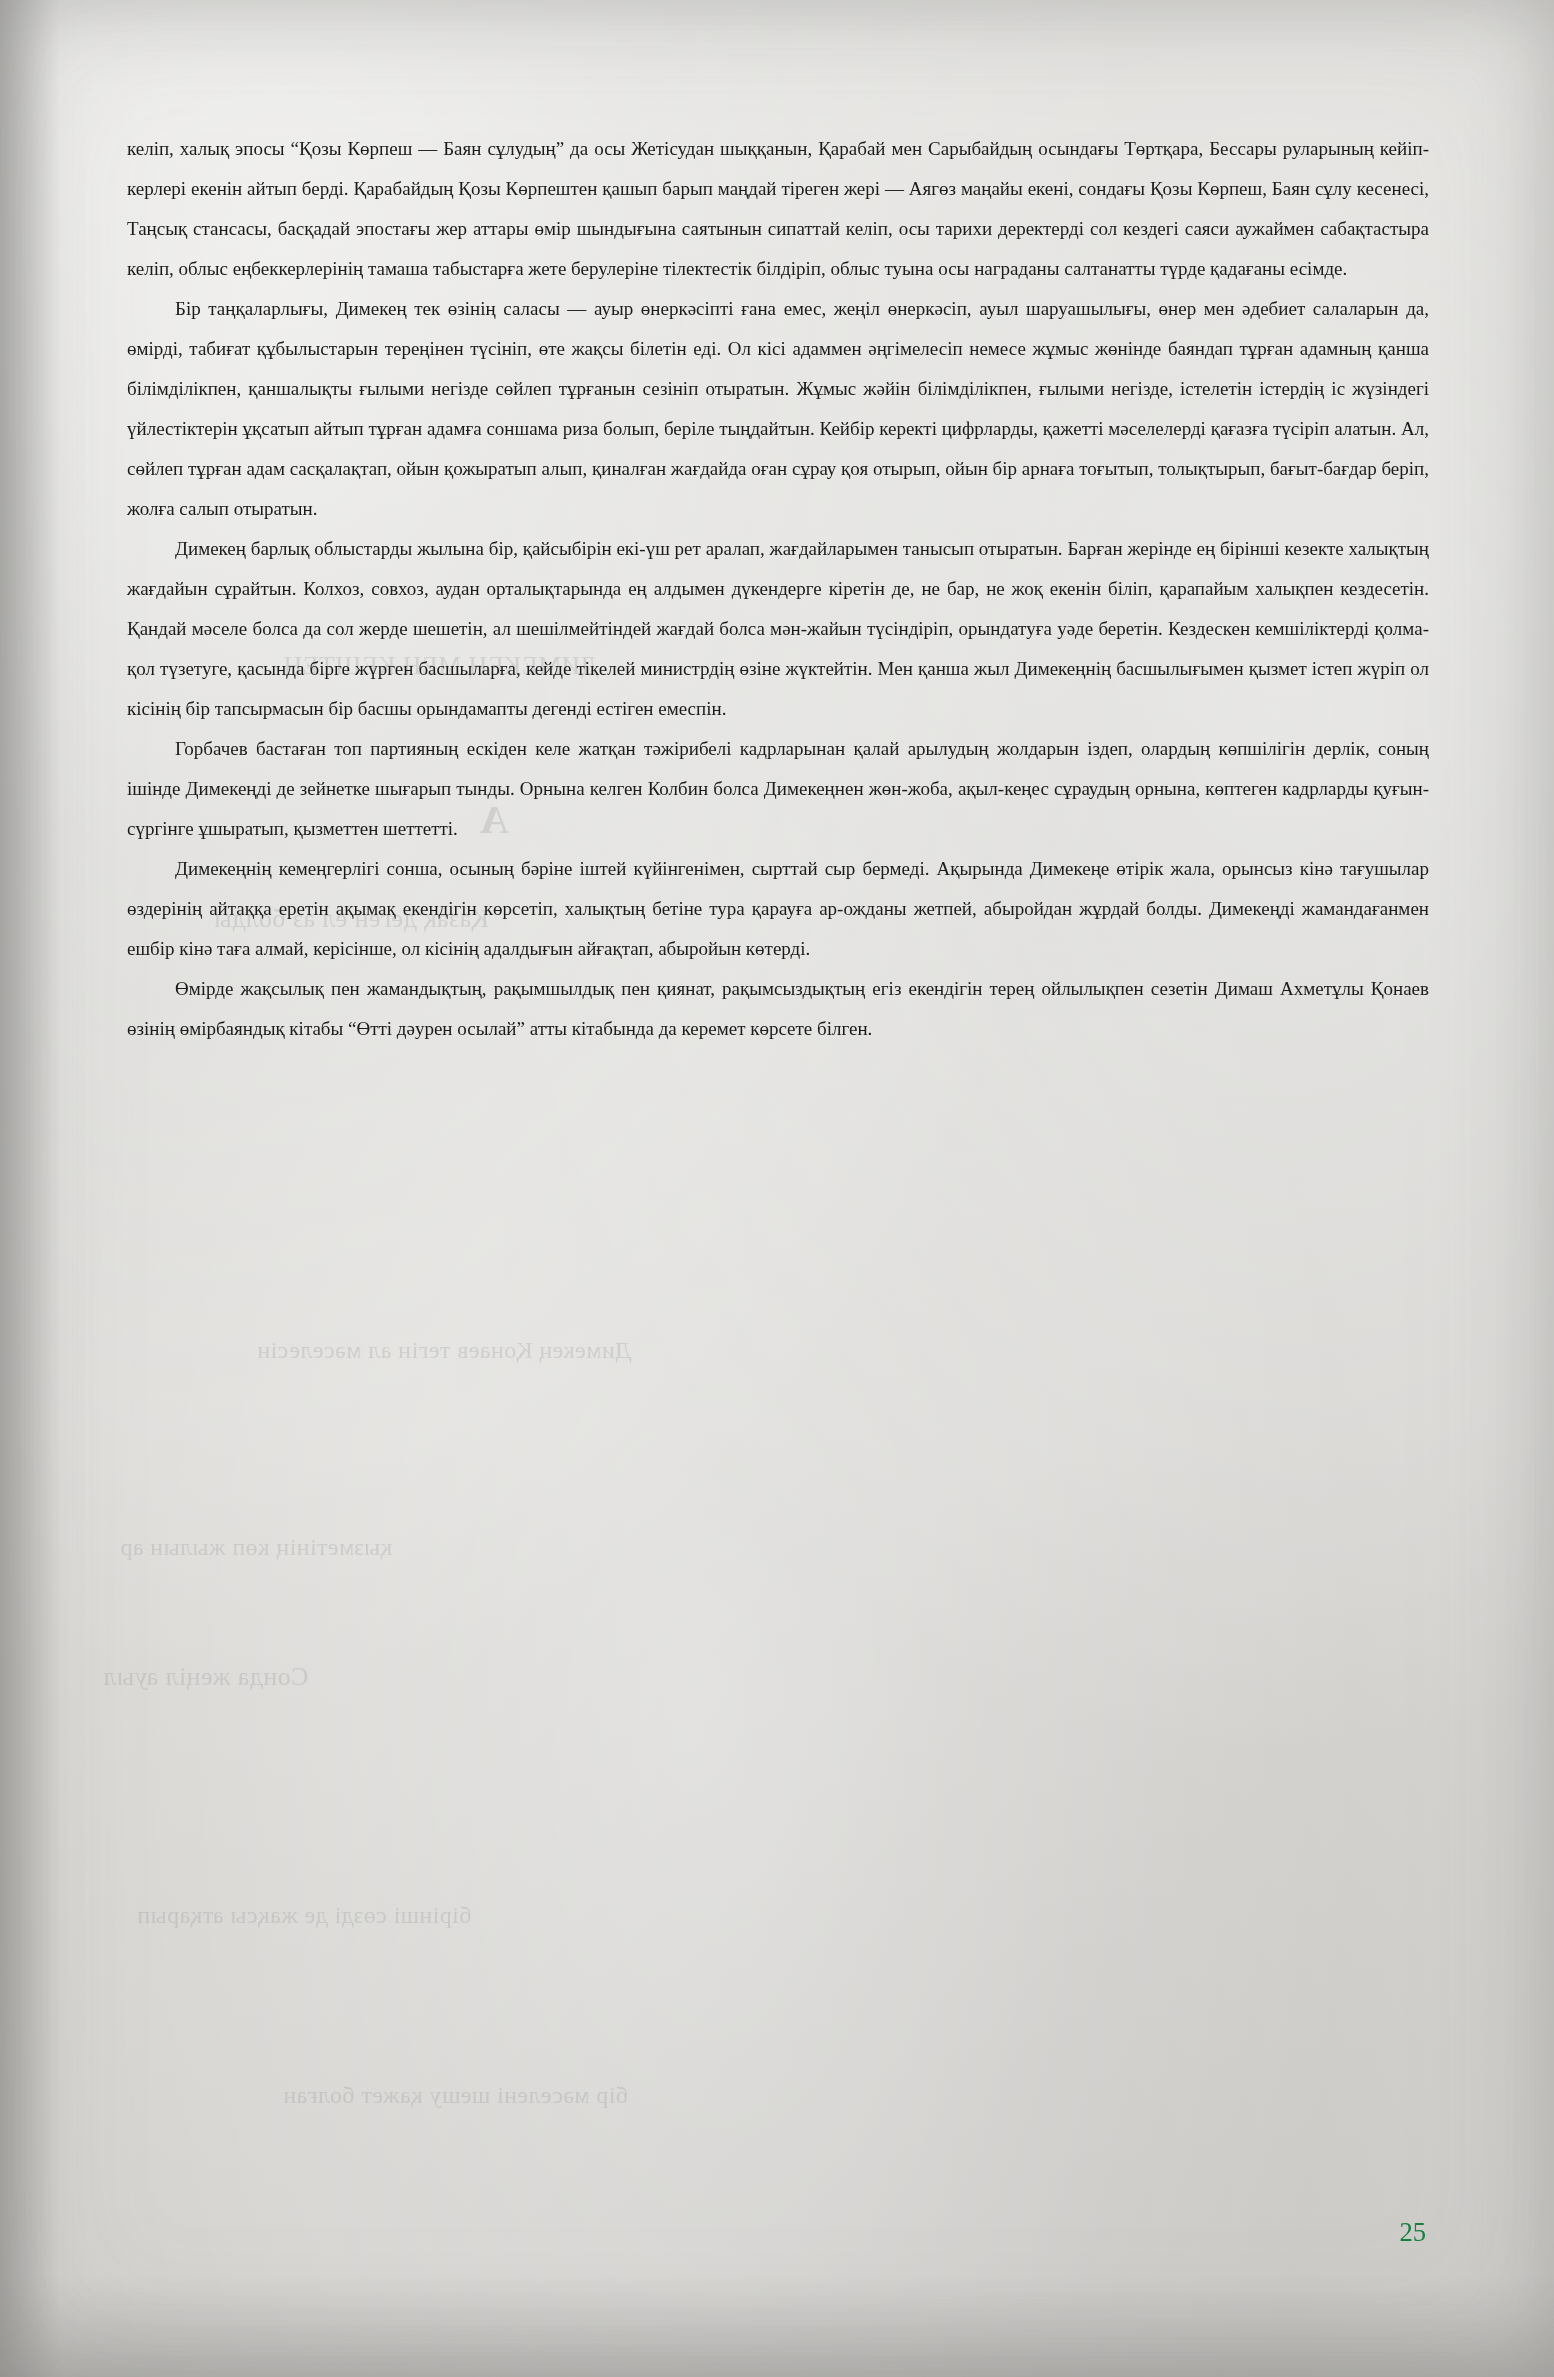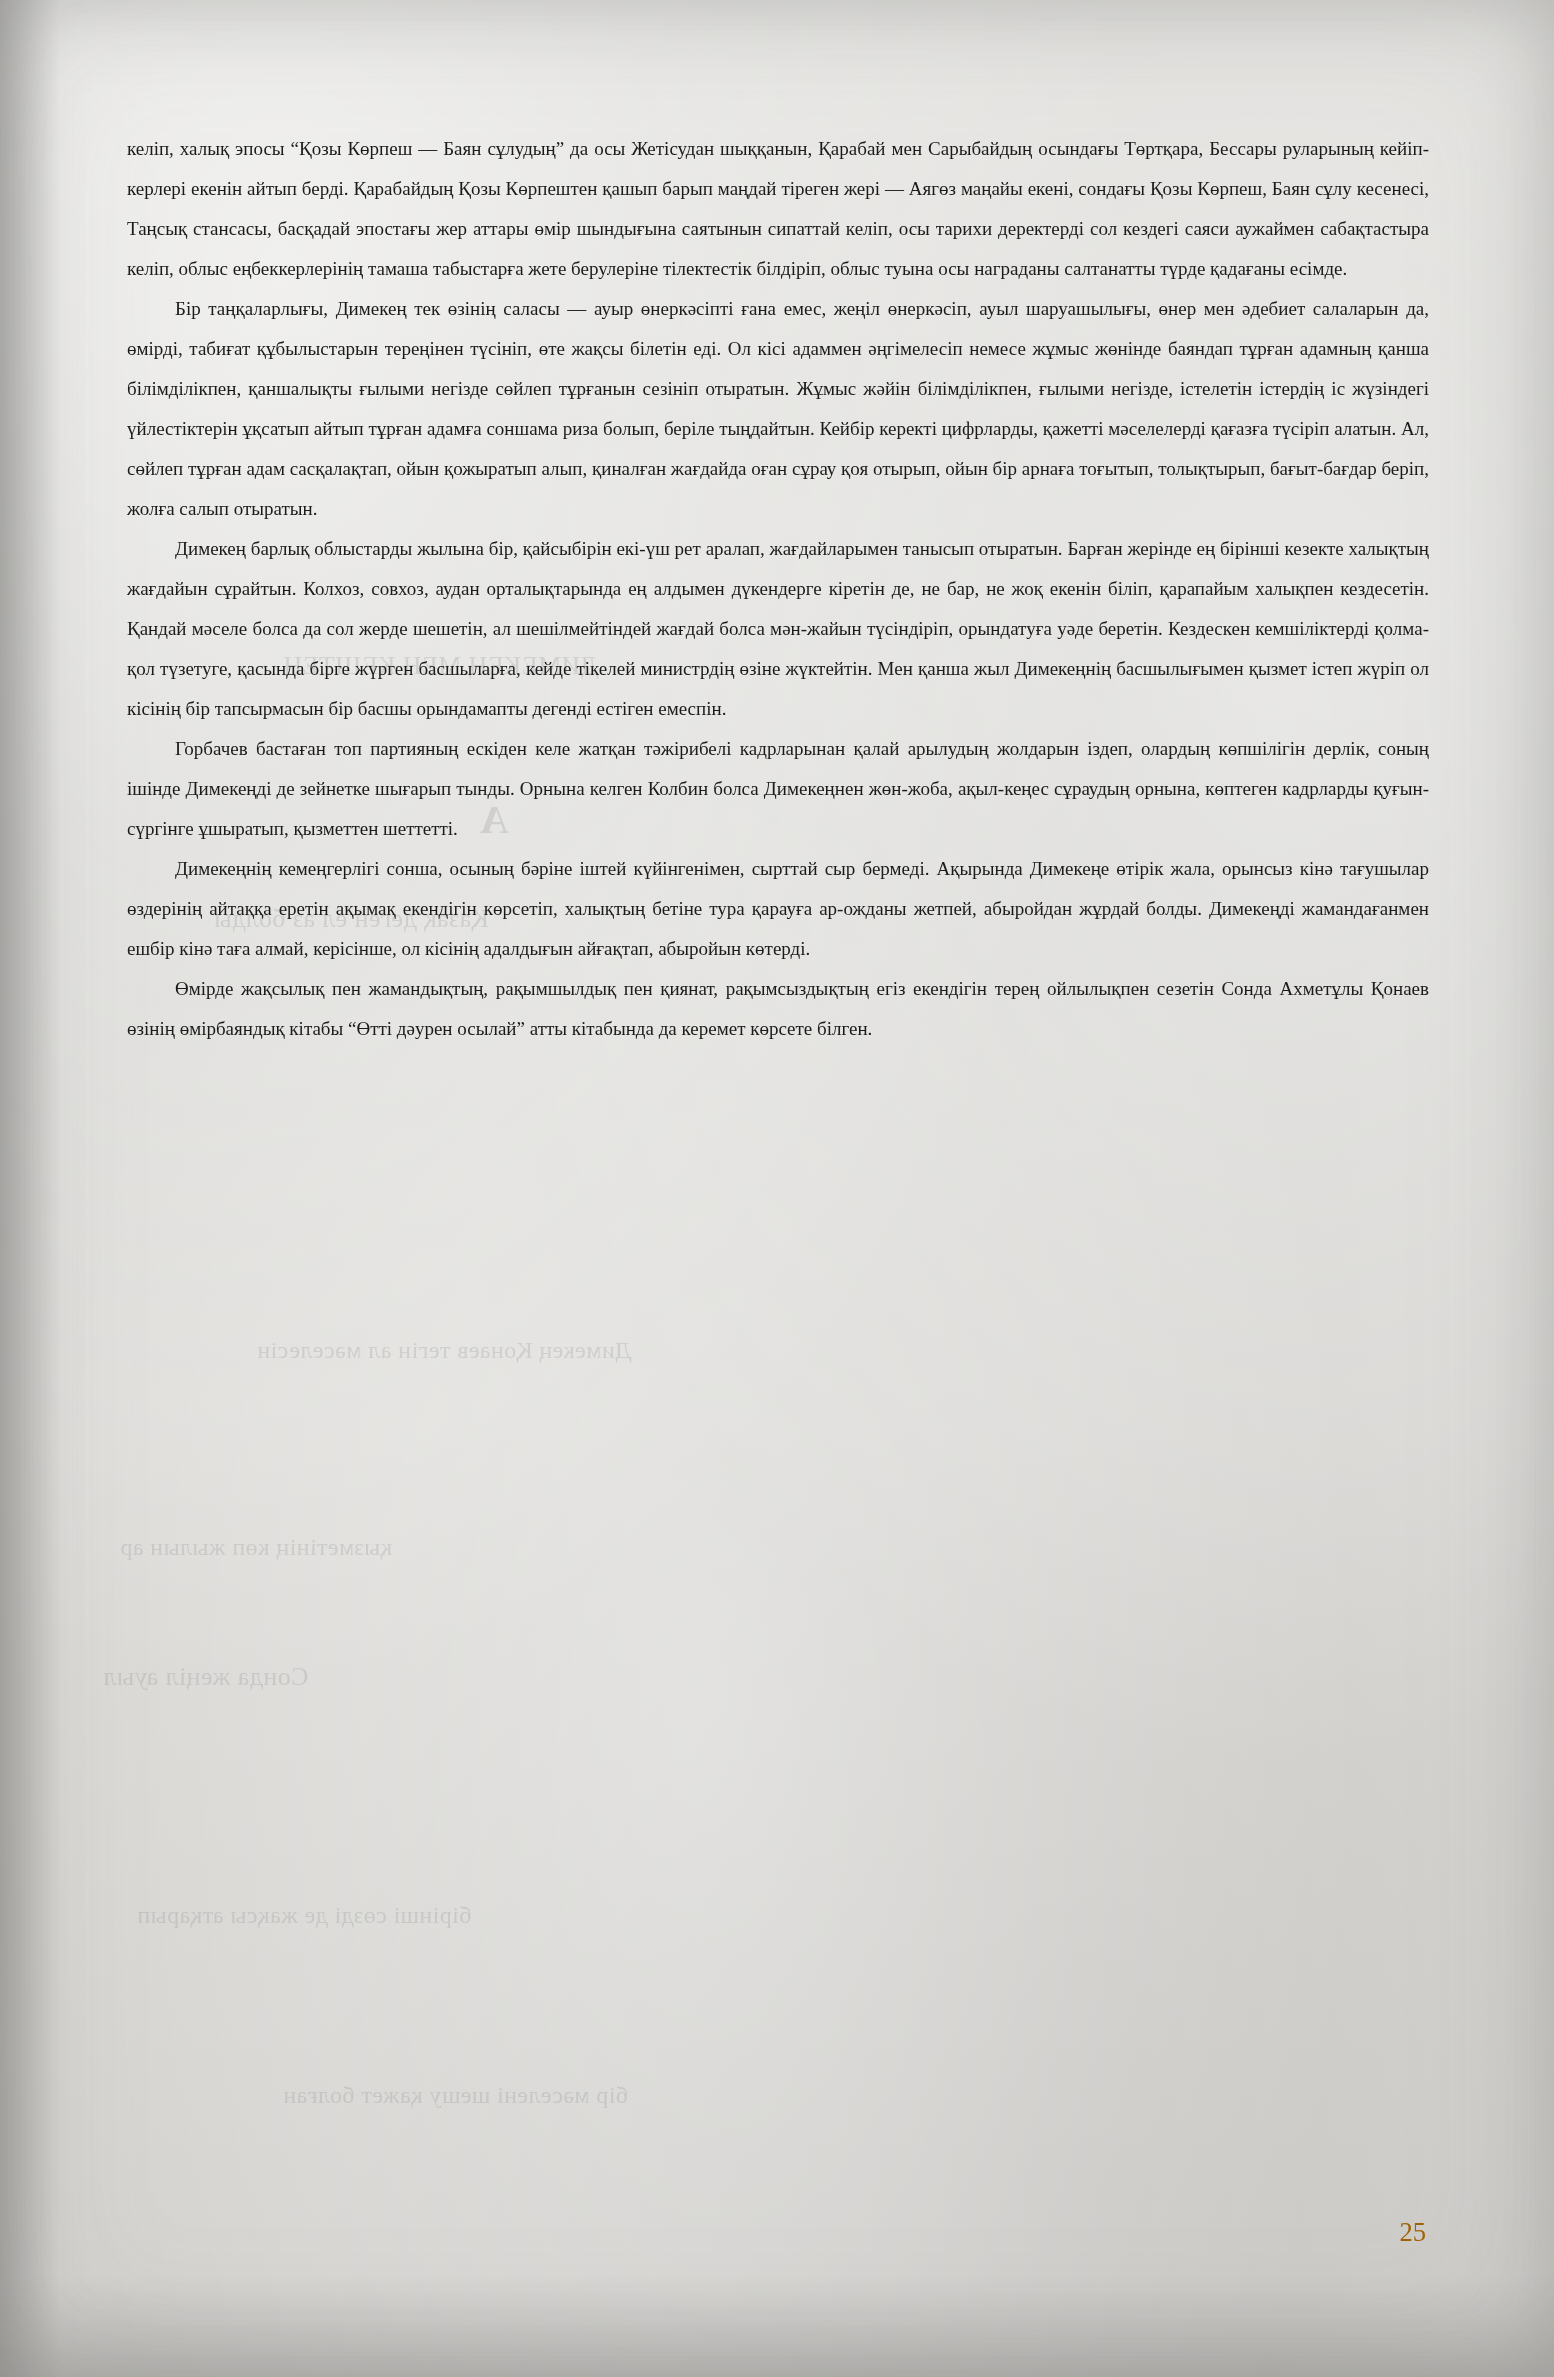--- a/index.html
+++ b/index.html
@@ -71,21 +71,21 @@
     text-indent: 48px;
   }
   .textblock p.noindent {
     text-indent: 0;
   }
   .pagenum {
     position: absolute;
     right: 129px;
     bottom: 129px;
     font-size: 26.6px;
-    color: #a16207;
+    color: #15803d;
     font-family: "Liberation Serif", serif;
   }
   .spine-shade {
     position: absolute;
     left: 0;
     top: 0;
     width: 60px;
     height: 100%;
     background: linear-gradient(90deg, rgba(140,139,136,0.55) 0%, rgba(140,139,136,0.0) 100%);
     pointer-events: none;
@@ -114,21 +114,21 @@
   <div class="bleed b6">Сонда жеңіл ауыл</div>
   <div class="bleed b7">бірінші сөзді де жақсы атқарып</div>
   <div class="bleed b8">бір мәселені шешу қажет болған</div>
 
   <div class="textblock">
     <p class="noindent">келіп, халық эпосы “Қозы Көрпеш — Баян сұлудың” да осы Жетісудан шық­қанын, Қарабай мен Сарыбайдың осындағы Төртқара, Бессары руларының кейіп­керлері екенін айтып берді. Қарабайдың Қозы Көрпештен қашып барып маңдай тіреген жері — Аягөз маңайы екені, сондағы Қозы Көрпеш, Баян сұлу кесенесі, Таңсық стансасы, басқадай эпостағы жер аттары өмір шындығына саятынын сипаттай келіп, осы тарихи деректерді сол кездегі саяси аужаймен сабақтастыра келіп, облыс еңбеккерлерінің тамаша табыстарға жете берулеріне тілектестік білдіріп, облыс туына осы награданы салтанатты түрде қадағаны есімде.</p>
     <p>Бір таңқаларлығы, Димекең тек өзінің саласы — ауыр өнеркәсіпті ғана емес, жеңіл өнеркәсіп, ауыл шаруашылығы, өнер мен әдебиет салаларын да, өмірді, табиғат құбылыстарын тереңінен түсініп, өте жақсы білетін еді. Ол кісі адаммен әңгімелесіп немесе жұмыс жөнінде баяндап тұрған адамның қанша білімділікпен, қаншалықты ғылыми негізде сөйлеп тұрғанын сезініп отыратын. Жұмыс жәйін білімділікпен, ғылыми негізде, істелетін істердің іс жүзіндегі үйлестіктерін ұқсатып айтып тұрған адамға соншама риза болып, беріле тыңдайтын. Кейбір керекті цифрларды, қажетті мәселелерді қағазға түсіріп алатын. Ал, сөйлеп тұрған адам сасқалақтап, ойын қожыратып алып, қиналған жағдайда оған сұрау қоя отырып, ойын бір арнаға тоғытып, толықтырып, бағыт-бағдар беріп, жолға салып отыратын.</p>
     <p>Димекең барлық облыстарды жылына бір, қайсыбірін екі-үш рет аралап, жағдайларымен танысып отыратын. Барған жерінде ең бірінші кезекте халықтың жағдайын сұрайтын. Колхоз, совхоз, аудан орталықтарында ең алдымен дүкендерге кіретін де, не бар, не жоқ екенін біліп, қарапайым халықпен кездесетін. Қандай мәселе болса да сол жерде шешетін, ал шешілмейтіндей жағдай болса мән-жайын түсіндіріп, орындатуға уәде беретін. Кездескен кемшіліктерді қолма-қол түзетуге, қасында бірге жүрген басшыларға, кейде тікелей министрдің өзіне жүктейтін. Мен қанша жыл Димекеңнің басшы­лығымен қызмет істеп жүріп ол кісінің бір тапсырмасын бір басшы орында­мапты дегенді естіген емеспін.</p>
     <p>Горбачев бастаған топ партияның ескіден келе жатқан тәжірибелі кадрларынан қалай арылудың жолдарын іздеп, олардың көпшілігін дерлік, соның ішінде Димекеңді де зейнетке шығарып тынды. Орнына келген Колбин болса Димекеңнен жөн-жоба, ақыл-кеңес сұраудың орнына, көптеген кадрларды қуғын-сүргінге ұшыратып, қызметтен шеттетті.</p>
     <p>Димекеңнің кемеңгерлігі сонша, осының бәріне іштей күйінгенімен, сырттай сыр бермеді. Ақырында Димекеңе өтірік жала, орынсыз кінә тағушылар өздерінің айтаққа еретін ақымақ екендігін көрсетіп, халықтың бетіне тура қарауға ар-ожданы жетпей, абыройдан жұрдай болды. Димекеңді жаман­дағанмен ешбір кінә таға алмай, керісінше, ол кісінің адалдығын айғақтап, абыройын көтерді.</p>
-    <p>Өмірде жақсылық пен жамандықтың, рақымшылдық пен қиянат, рақым­сыздықтың егіз екендігін терең ойлылықпен сезетін Сонда Ахметұлы Қонаев өзінің өмірбаяндық кітабы “Өтті дәурен осылай” атты кітабында да керемет көрсете білген.</p>
+    <p>Өмірде жақсылық пен жамандықтың, рақымшылдық пен қиянат, рақым­сыздықтың егіз екендігін терең ойлылықпен сезетін Димаш Ахметұлы Қонаев өзінің өмірбаяндық кітабы “Өтті дәурен осылай” атты кітабында да керемет көрсете білген.</p>
   </div>
 
   <div class="pagenum">25</div>
 
   <div class="spine-shade"></div>
   <div class="bottom-shade"></div>
   <div class="edge-shadow"></div>
 </div>
 
 

